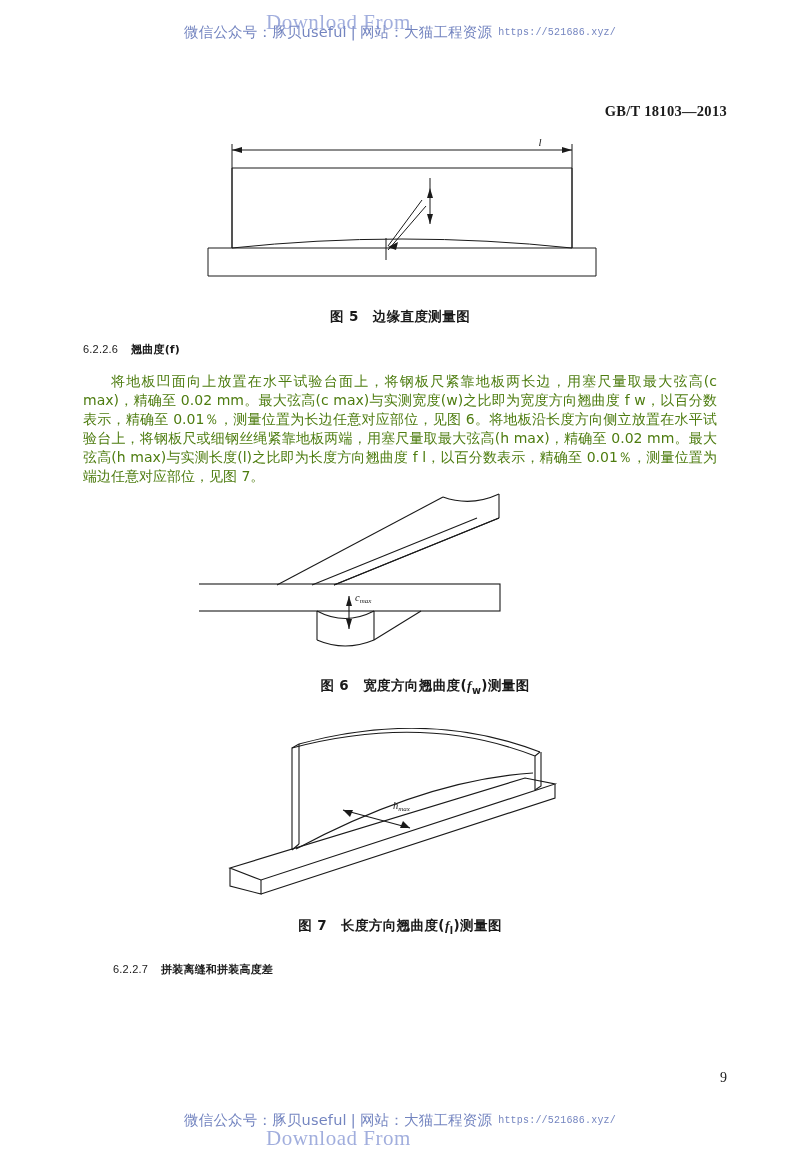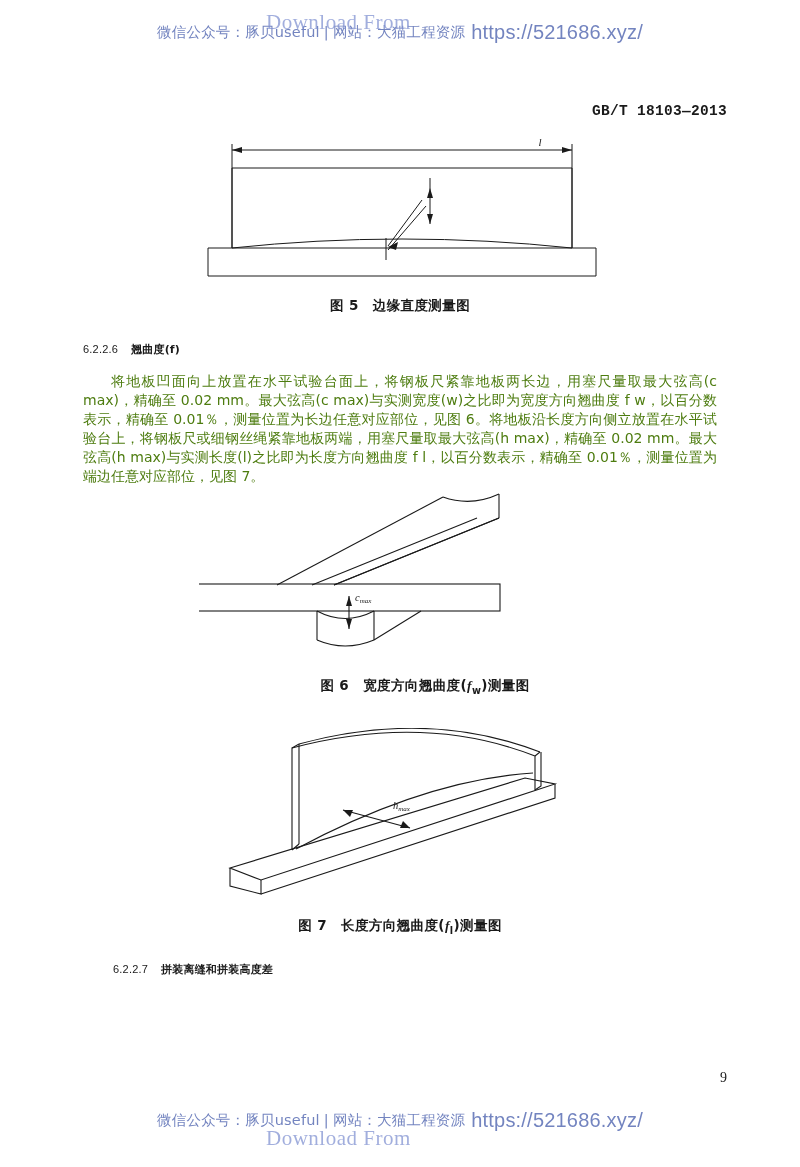--- a/index.html
+++ b/index.html
@@ -38,22 +38,22 @@
   }
   .watermark-band .wm-cn {
     font-family: "DejaVu Sans", "Liberation Sans", sans-serif;
     font-size: 14.5px;
   }
   .watermark-band .wm-sep {
     padding: 0 4px;
     font-family: "DejaVu Sans", "Liberation Sans", sans-serif;
   }
   .watermark-band .wm-url {
-    font-family: Liberation Sans, sans-serif;
-    font-size: 20px;
+    font-family: Liberation Mono, monospace;
+    font-size: 10px;
     padding-left: 6px;
   }
   #wm-top  { top: 12px; }
   #wm-bottom { top: 1100px; }
 
   .wm-download {
     position: absolute;
     color: #7e8fd0;
     opacity: 0.72;
     font-family: Liberation Serif, serif;
@@ -63,21 +63,21 @@
     font-weight: 400;
   }
   #wm-dl-top    { left: 266px; top: 10px; }
   #wm-dl-bottom { left: 266px; top: 1126px; }
 
   
   .runhead {
     position: absolute;
     right: 73px;
     top: 103px;
-    font-family: Liberation Mono, monospace;
+    font-family: Liberation Serif, serif;
     font-size: 14.5px;
     letter-spacing: 0.3px;
     white-space: nowrap;
   }
   .runhead b { font-weight: 700; }
 
   
   .heading {
     position: absolute;
     left: 83px;
@@ -179,21 +179,21 @@
         <line x1="196" y1="100" x2="196" y2="122"></line>
         <polygon points="198,109 208,104 206,112" fill="#1a1a1a" stroke="none"></polygon>
 
         <line x1="240" y1="40" x2="240" y2="86"></line>
         <polygon points="240,50 237,60 243,60" fill="#1a1a1a" stroke="none"></polygon>
         <polygon points="240,86 237,76 243,76" fill="#1a1a1a" stroke="none"></polygon>
       </g>
       <text x="350" y="8" font-family="Liberation Serif, serif" font-style="italic" font-size="11" fill="#1a1a1a" text-anchor="middle">l</text>
     </svg>
   </div>
-  <div class="fig-caption" style="top:297px;">
+  <div class="fig-caption" style="top:308px;">
     <span>图 5</span><span class="gap"></span><span>边缘直度测量图</span>
   </div>
 
   <div class="heading" style="top:342px;">
     <span class="num">6.2.2.6</span><span class="gap"></span><span>翘曲度(f)</span>
   </div>
   <div class="para" style="top:372px;">将地板凹面向上放置在水平试验台面上，将钢板尺紧靠地板两长边，用塞尺量取最大弦高(c max)，精确至 0.02 mm。最大弦高(c max)与实测宽度(w)之比即为宽度方向翘曲度 f w，以百分数表示，精确至 0.01％，测量位置为长边任意对应部位，见图 6。将地板沿长度方向侧立放置在水平试验台上，将钢板尺或细钢丝绳紧靠地板两端，用塞尺量取最大弦高(h max)，精确至 0.02 mm。最大弦高(h max)与实测长度(l)之比即为长度方向翘曲度 f l，以百分数表示，精确至 0.01％，测量位置为端边任意对应部位，见图 7。</div>
 
   <div class="figure" style="left:199px; top:492px;">
     <svg width="420" height="175" viewBox="0 0 420 175" xmlns="http://www.w3.org/2000/svg">

